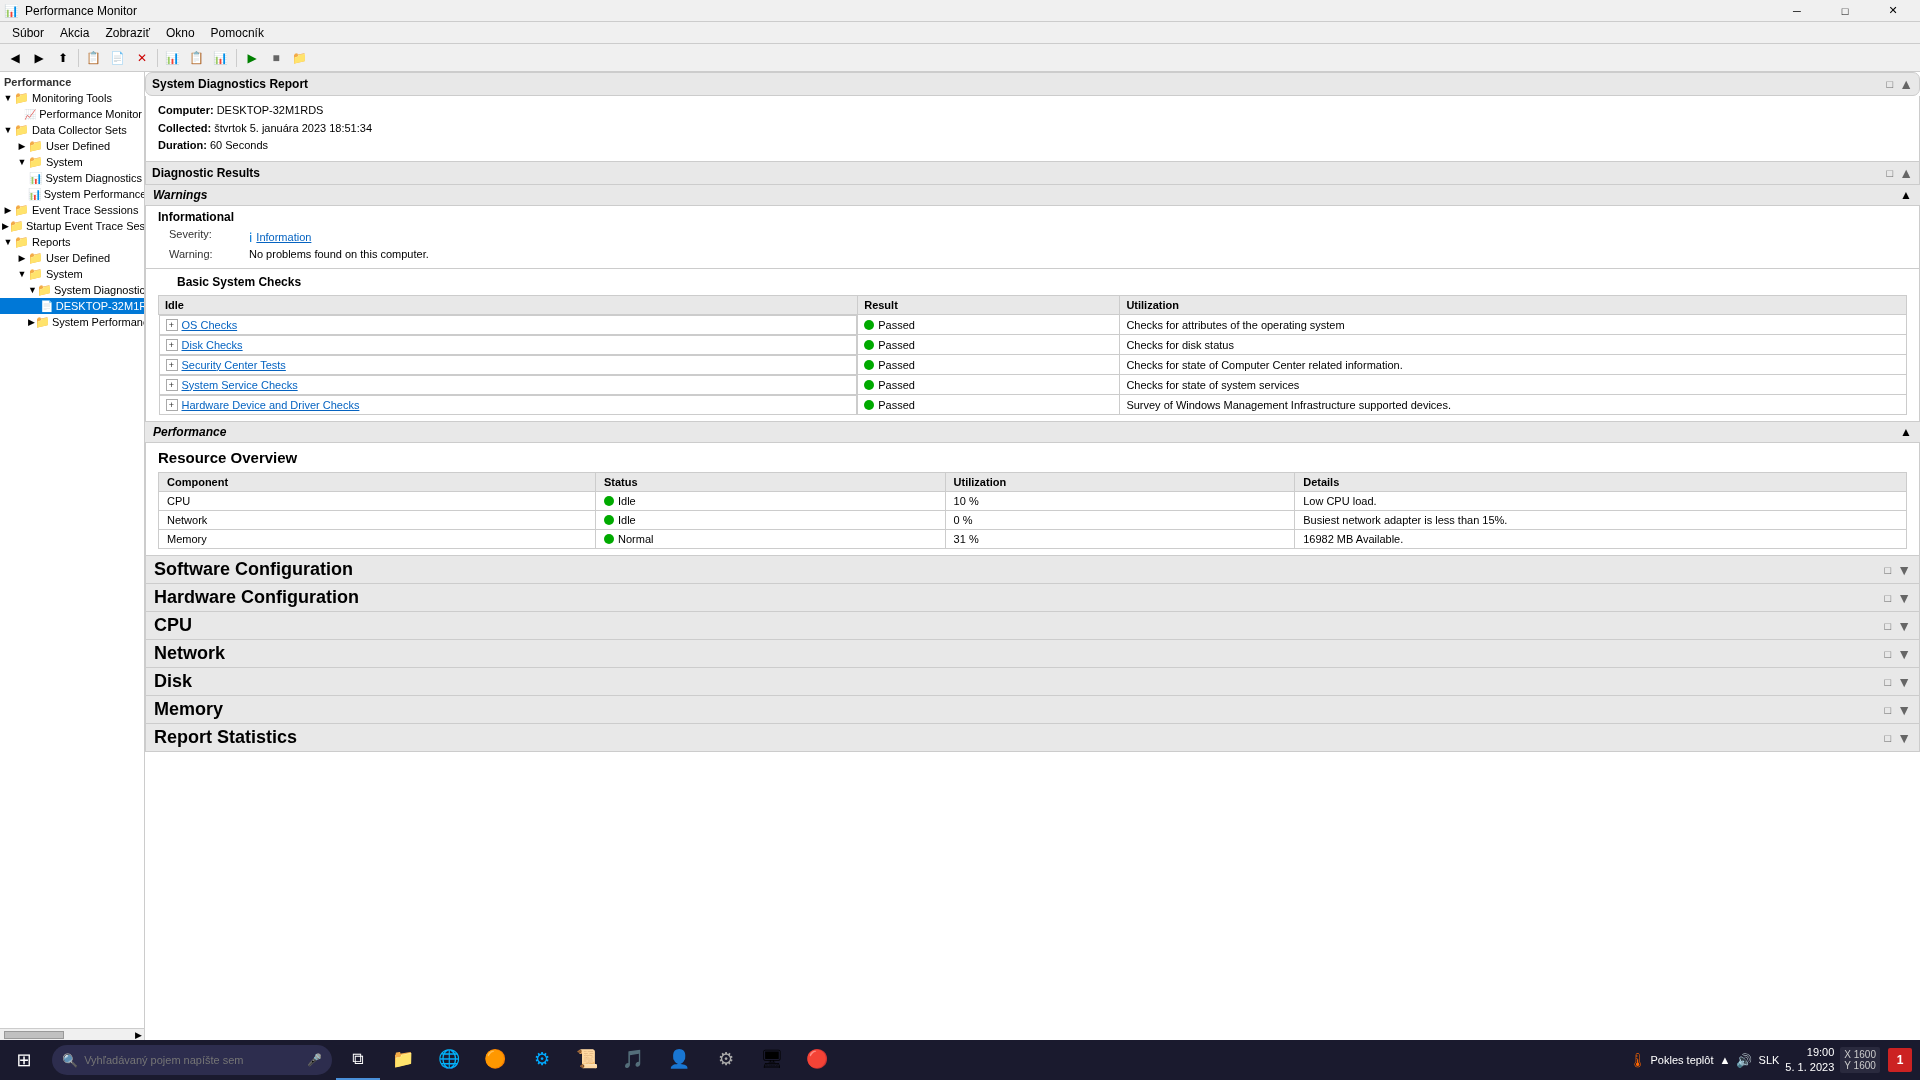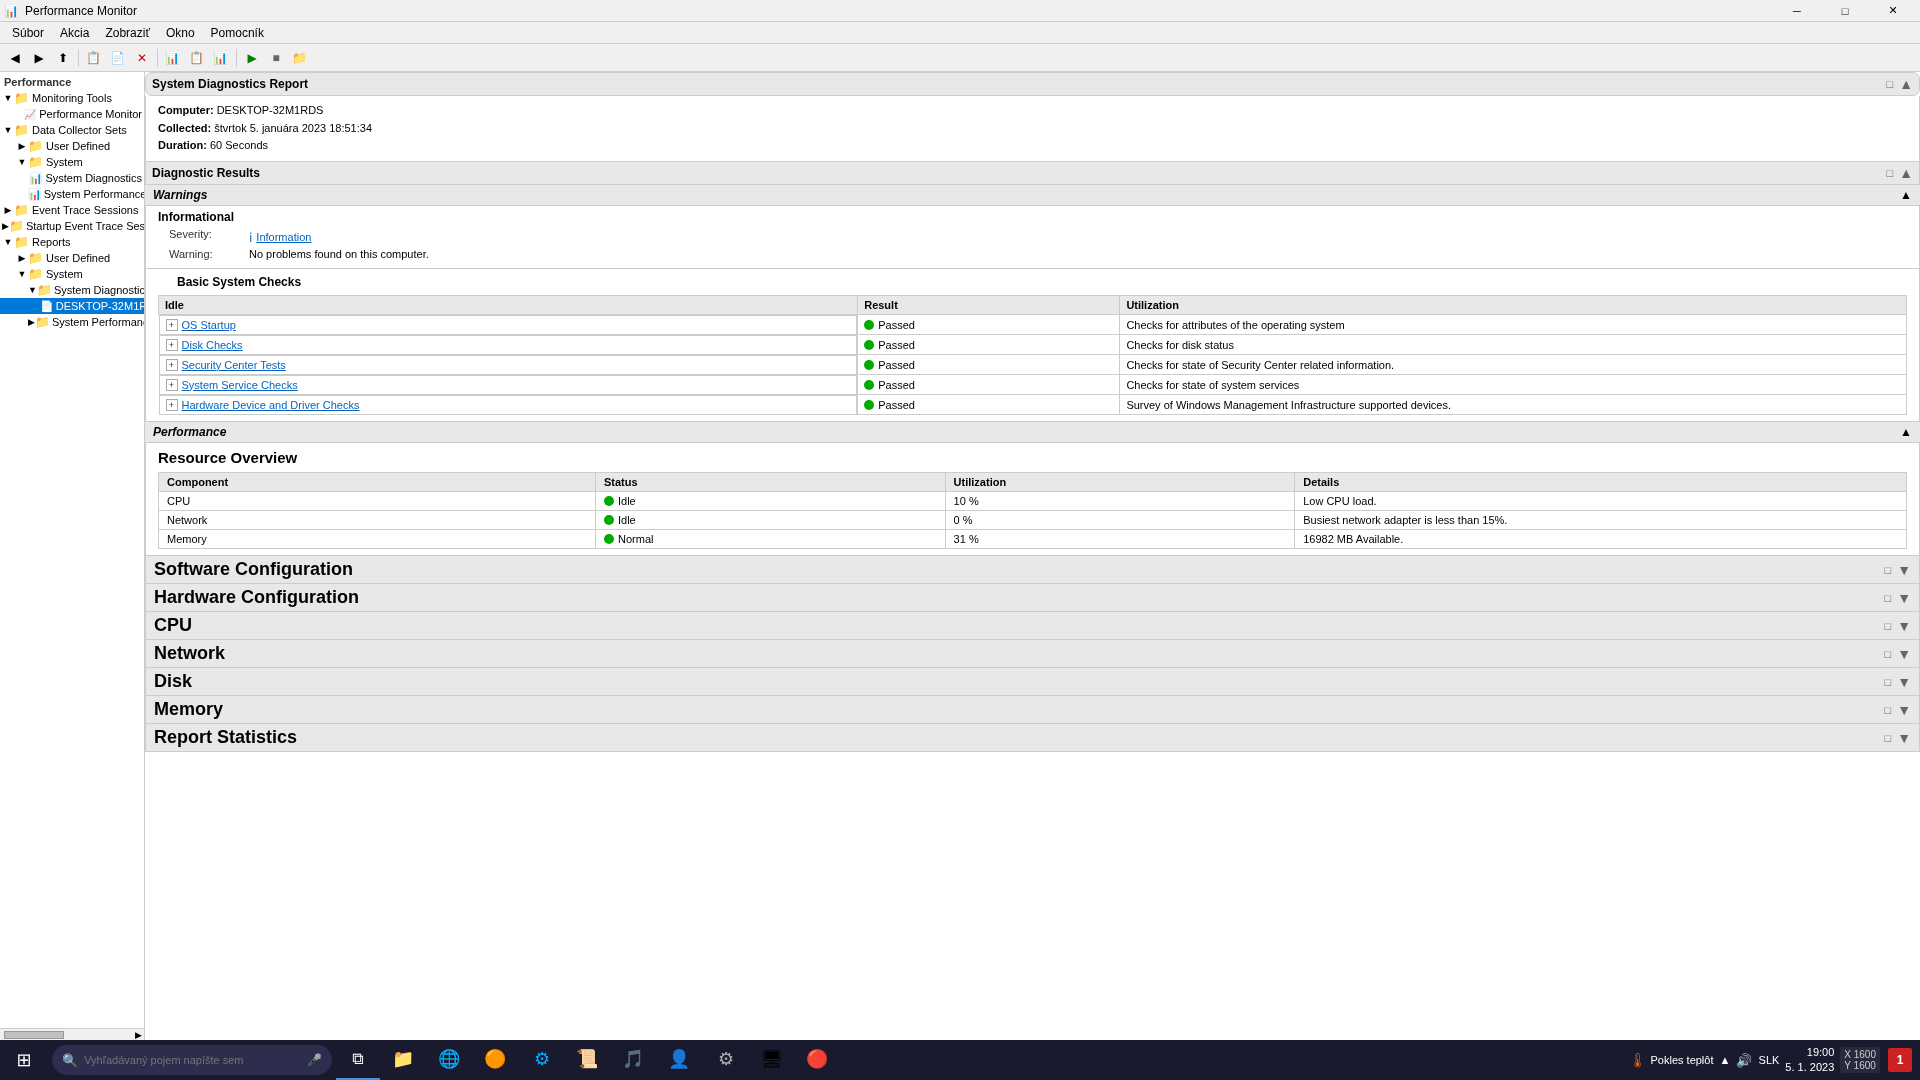--- a/index.html
+++ b/index.html
@@ -458,21 +458,21 @@
           <tr>
             <th style="width:40%">Idle</th>
             <th style="width:15%">Result</th>
             <th>Utilization</th>
           </tr>
         </thead>
         <tbody id="checks-tbody">
         <tr>
     <td style="display:flex; align-items:center; gap:4px;">
       <span class="expand-btn">+</span>
-      <a class="test-link">OS Startup</a>
+      <a class="test-link">OS Checks</a>
     </td>
     <td>
       <span style="display:flex; align-items:center; gap:4px;">
         <span class="green-dot"></span>
         <span>Passed</span>
       </span>
     </td>
     <td>Checks for attributes of the operating system</td>
   </tr>
             <tr>
@@ -492,21 +492,21 @@
     <td style="display:flex; align-items:center; gap:4px;">
       <span class="expand-btn">+</span>
       <a class="test-link">Security Center Tests</a>
     </td>
     <td>
       <span style="display:flex; align-items:center; gap:4px;">
         <span class="green-dot"></span>
         <span>Passed</span>
       </span>
     </td>
-    <td>Checks for state of Security Center related information.</td>
+    <td>Checks for state of Computer Center related information.</td>
   </tr>
             <tr>
     <td style="display:flex; align-items:center; gap:4px;">
       <span class="expand-btn">+</span>
       <a class="test-link">System Service Checks</a>
     </td>
     <td>
       <span style="display:flex; align-items:center; gap:4px;">
         <span class="green-dot"></span>
         <span>Passed</span>

